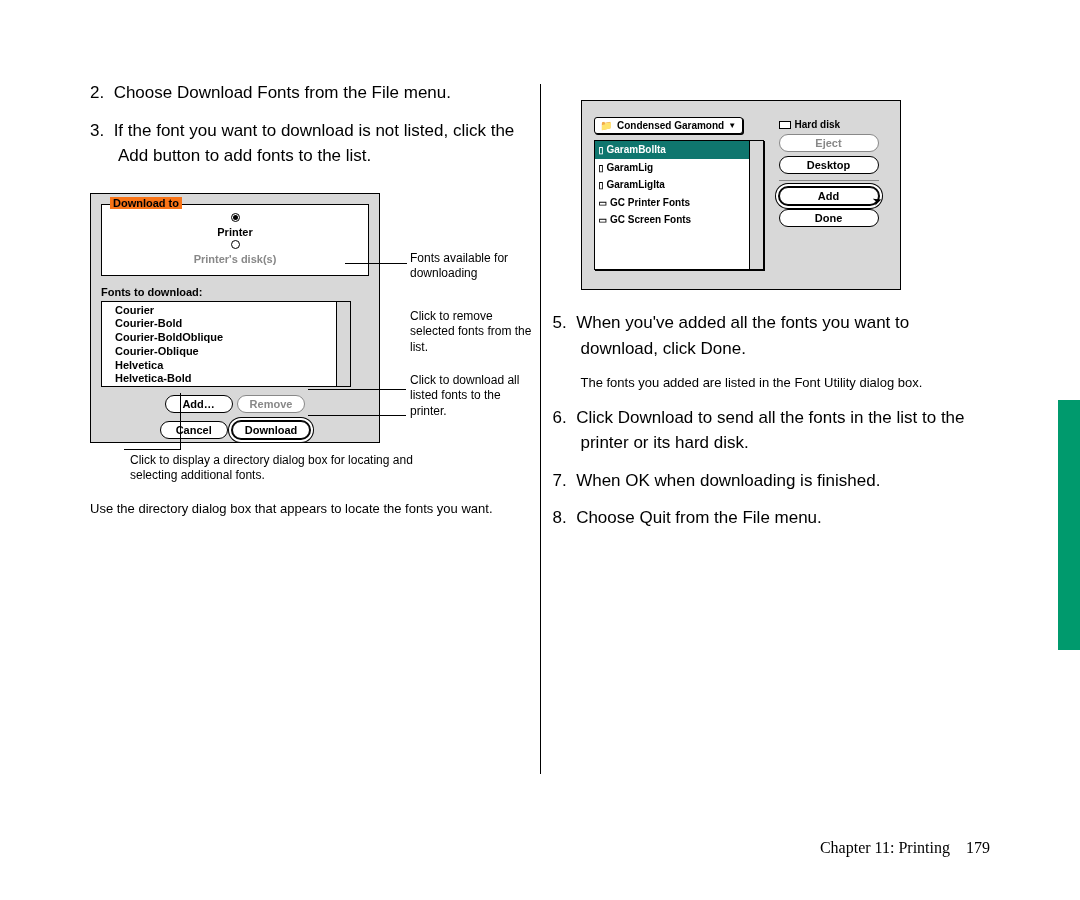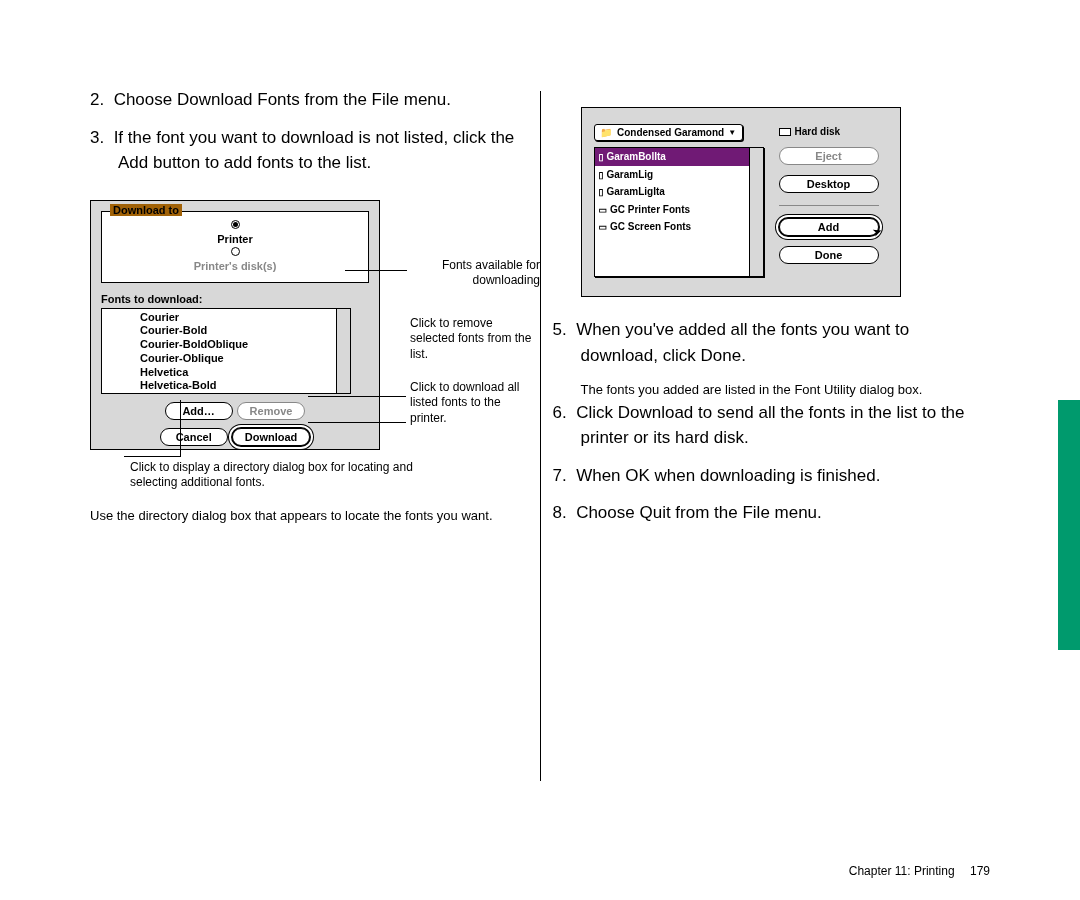--- a/index.html
+++ b/index.html
@@ -7,21 +7,21 @@
     width: 1080px;
     height: 900px;
     background: #fff;
     font-family: Arial, Helvetica, sans-serif;
     position: relative;
     color: #000;
   }
   .page {
     position: absolute;
     left: 90px;
-    top: 87px;
+    top: 80px;
     width: 900px;
     height: 750px;
   }
   .cols {
     display: flex;
     gap: 0;
     height: 100%;
   }
   .col {
     flex: 1;
@@ -50,20 +50,21 @@
     font-size: 13px;
     line-height: 1.5;
     margin-top: 12px;
     margin-bottom: 12px;
   }
   .small-note {
     font-size: 13px;
     line-height: 1.5;
     padding-left: 28px;
     margin-top: 8px;
+    margin-bottom: 12px;
   }
   
   .fig1-wrap {
     position: relative;
     margin: 24px 0 16px 0;
     height: 290px;
   }
   .fig1-panel {
     position: absolute;
     left: 0; top: 0;
@@ -76,21 +77,21 @@
   .classic-group {
     background: #fff;
     border: 1px solid #000;
     padding: 6px 8px 8px 8px;
     position: relative;
     margin-bottom: 8px;
   }
   .classic-group .legend {
     position: absolute;
     top: -8px; left: 8px;
-    background: #a16207;
+    background: #f97316;
     padding: 0 3px;
     font: bold 11px Helvetica, Arial, sans-serif;
   }
   .radio-row {
     font: bold 11px Helvetica, Arial, sans-serif;
     display: flex;
     align-items: center;
     gap: 4px;
     margin: 2px 0;
     flex-direction: column;
@@ -110,25 +111,24 @@
   }
   .list-box {
     background:#fff;
     border:1px solid #000;
     height: 86px;
     width: 250px;
     display:flex;
   }
   .list-body {
     flex:1;
-    padding:2px 21px;
+    padding:2px 13px;
     font: bold 11px Helvetica, Arial, sans-serif;
     line-height: 1.25;
     overflow:hidden;
-    margin-left:17px;
   }
   .list-scroll {
     width:14px;
     border-left:1px solid #000;
     background:#d8d8d8;
   }
   .btn-row {
     display:flex;
     gap:4px;
     justify-content:center;
@@ -143,38 +143,38 @@
     min-width:68px;
     text-align:center;
   }
   .classic-btn.default { box-shadow: 0 0 0 1px #000, 0 0 0 3px #fff, 0 0 0 4px #000; }
   .classic-btn.dim { color:#888; border-color:#888; }
   .callout {
     position:absolute;
     font-size:12px;
     line-height:1.3;
   }
-  .callout.right1 { left:320px; top:58px; width:130px;text-align:right; }
+  .callout.right1 { left:320px; top:58px; width:130px; }
   .callout.right2 { left:320px; top:116px; width:130px; }
   .callout.right3 { left:320px; top:180px; width:130px; }
   .callout.bottom { left:40px; top:260px; width:300px; }
   .lead-line { position:absolute; background:#000; }
   
   .fig2-wrap {
     margin: 20px 0 20px 28px;
     width: 320px;
     height: 190px;
     background:#d8d8d8;
     border:1px solid #000;
     padding:14px 12px 12px 12px;
     display:flex;
     gap:10px;
   }
   .fig2-left { width:175px; }
-  .fig2-right { width:100px; display:flex; flex-direction:column; gap:10px; padding-top:4px; }
+  .fig2-right { width:100px; display:flex; flex-direction:column; gap:4px; padding-top:4px; }
   .drop {
     background:#fff; border:1px solid #000; border-radius:3px;
     font: bold 10px Helvetica, Arial, sans-serif;
     padding:2px 6px;
     display:inline-flex; align-items:center; gap:4px;
     box-shadow: 1px 1px 0 #000;
     margin-bottom:6px;
   }
   .drop .tri { font-size:8px; }
   .fig2-list {
@@ -183,21 +183,21 @@
     display:flex;
     box-shadow: 1px 1px 0 #000;
   }
   .fig2-list-body {
     flex:1;
     font: bold 10px Helvetica, Arial, sans-serif;
     line-height:1.5;
     overflow:hidden;
   }
   .fig2-list-body div { padding:1px 4px; display:flex; align-items:center; gap:3px; }
-  .fig2-list-body .sel { background:#701a75; color:#fff; }
+  .fig2-list-body .sel { background:#0f766e; color:#fff; }
   .doc-ico::before { content:"▯"; font-size:9px; }
   .fold-ico::before { content:"▭"; font-size:9px; }
   .fig2-scroll { width:14px; border-left:1px solid #000; background:#d8d8d8; }
   .hd-label { font: bold 10px Helvetica, Arial, sans-serif; display:flex; align-items:center; gap:4px; }
   .hd-ico { width:12px; height:8px; border:1px solid #000; background:#fff; display:inline-block; }
   .hr-thin { height:1px; background:#888; margin:2px 0; }
   .cursor-arrow { position:relative; }
   .cursor-arrow::after {
     content:"➤"; position:absolute; right:-4px; bottom:-2px; font-size:10px; color:#000; transform:rotate(-20deg);
   }
@@ -207,22 +207,23 @@
     right:0;
     top:400px;
     width:22px;
     height:250px;
     background:#009a6d;
   }
   
   .footer {
     position:absolute;
     right:90px;
-    bottom:22px;
-    font-size:12px;
+    bottom:43px;
+    font-size:16px;
+    font-family:Liberation Serif, serif;
   }
   .footer .chap { margin-right:12px; }
 </style>
 </head>
 <body>
 
 <div class="page">
   <div class="cols">
 
     <div class="col left">

